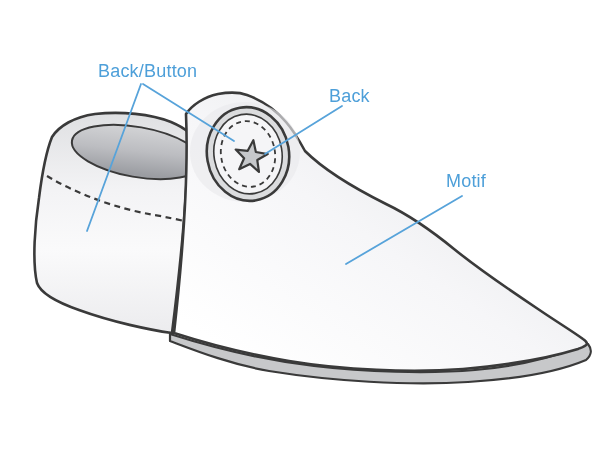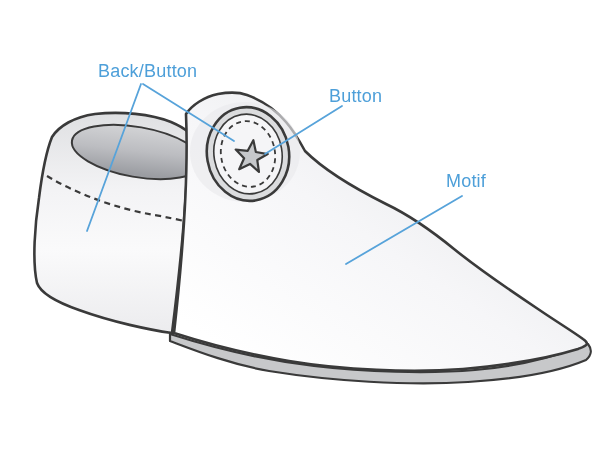--- a/index.html
+++ b/index.html
@@ -122,16 +122,16 @@
     </g>
 
     <line class="leader" x1="139" y1="84" x2="85" y2="231"></line>
     <line class="leader" x1="141" y1="84" x2="232" y2="141"></line>
     <line class="leader" x1="340" y1="106" x2="263" y2="154"></line>
     <line class="leader" x1="460" y1="196" x2="344" y2="264"></line>
   </svg>
 
   <div class="part-label lbl-back">Back/Button</div>
 
-  <div class="part-label lbl-motif">Button</div>
+  <div class="part-label lbl-motif">Back</div>
 
   <div class="part-label lbl-front">Motif</div>
 </div>
 
 </body></html>

